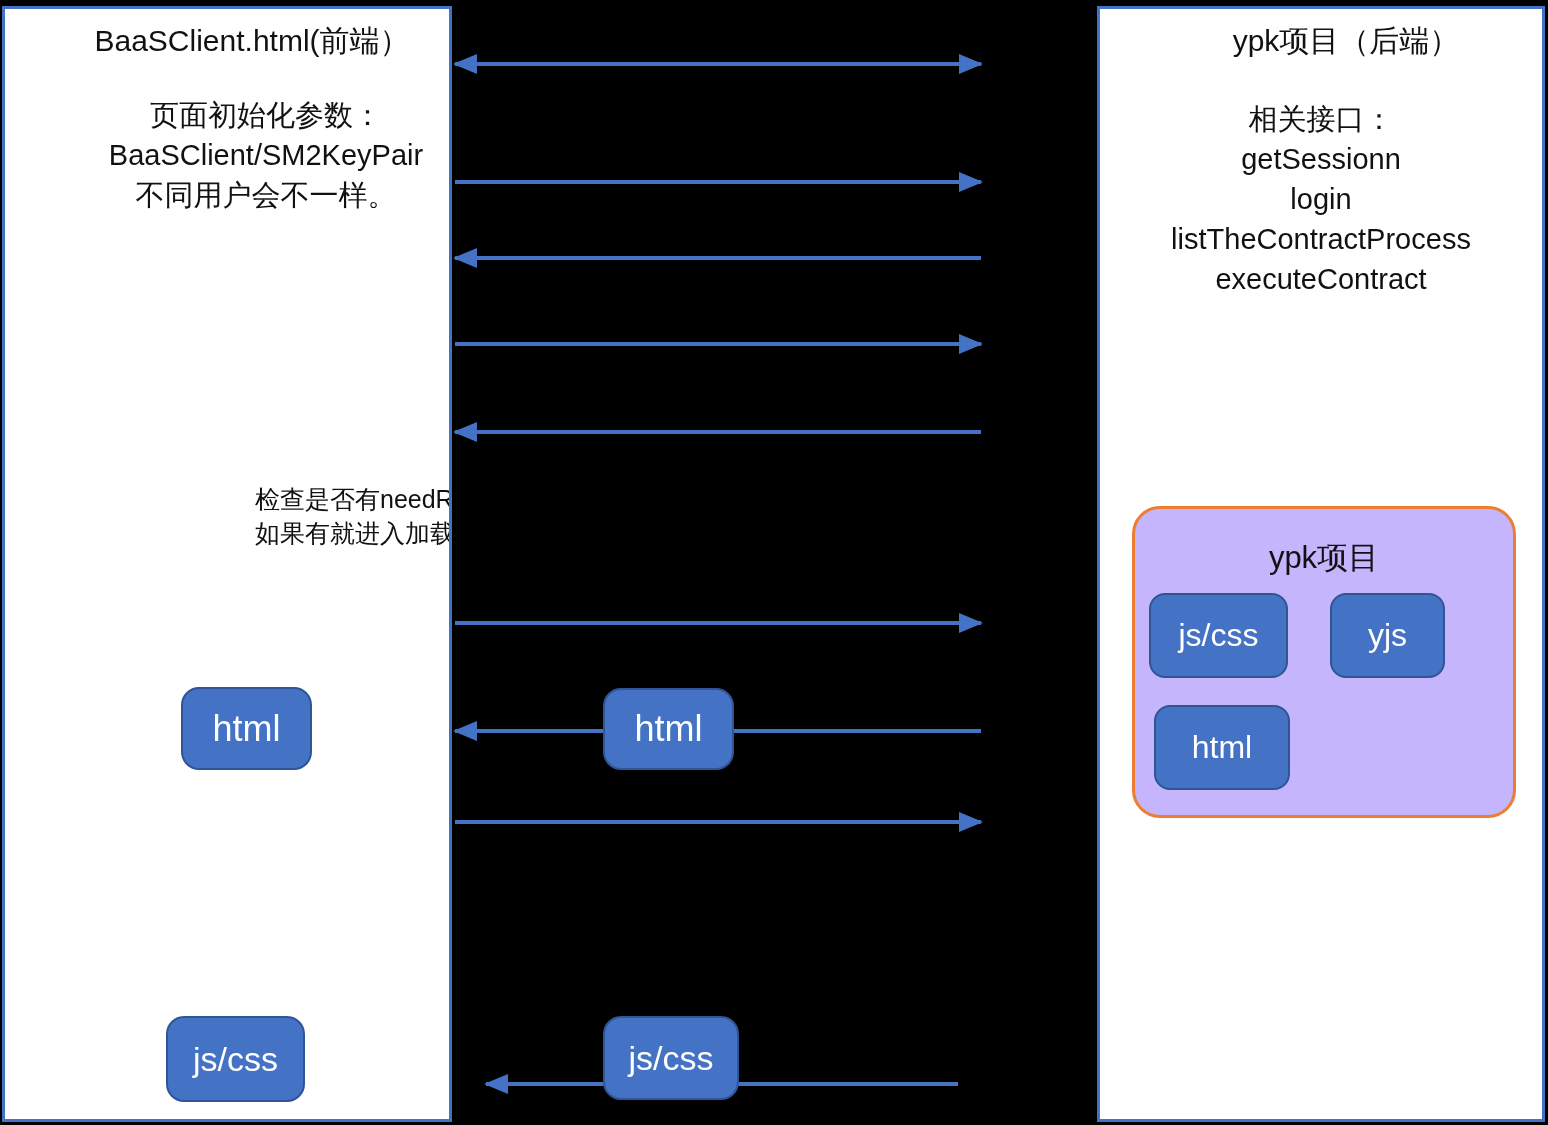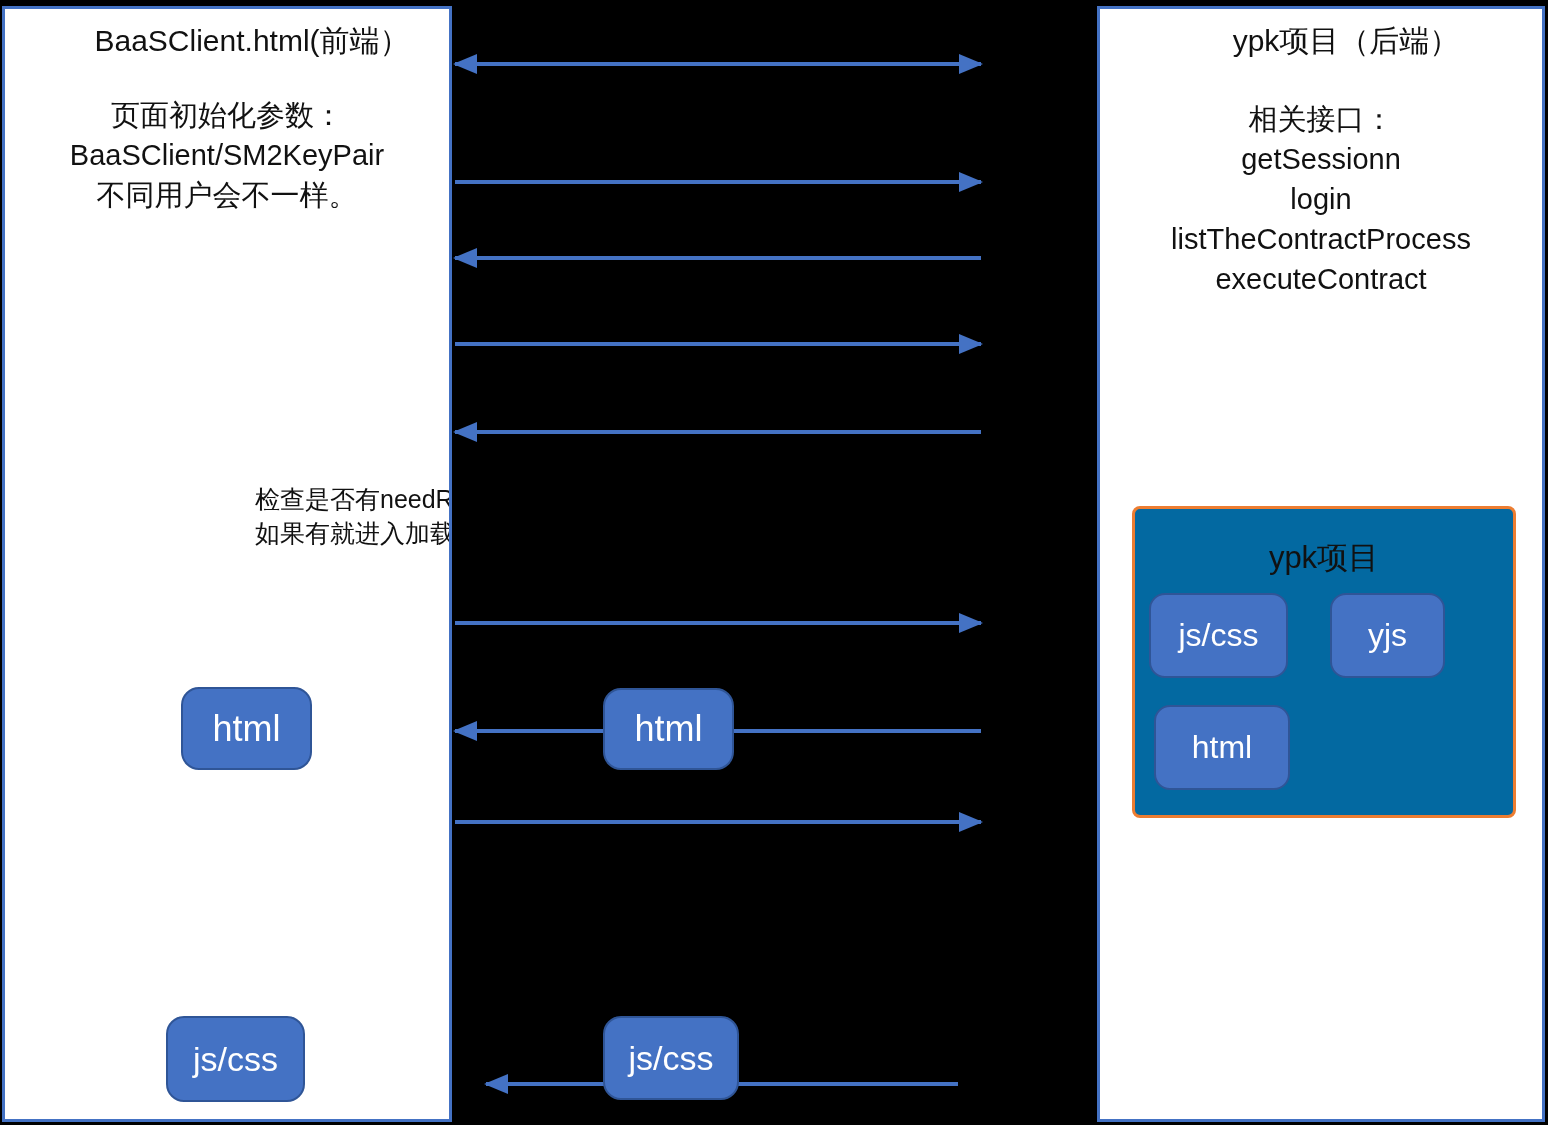--- a/index.html
+++ b/index.html
@@ -24,21 +24,21 @@
   #panel-left{left:2px;top:6px;width:444px;height:1110px;}
   #panel-right{left:1097px;top:6px;width:442px;height:1110px;}
   .panel-title{
     position:absolute;top:12px;left:0;width:100%;
     text-align:center;font-size:30px;color:#111;padding-left:25px;
   }
   .panel-para{
     position:absolute;left:0;width:100%;
     text-align:center;font-size:29px;line-height:40px;color:#111;
   }
-  #panel-left .panel-para{top:86px;}
+  #panel-left .panel-para{top:86px;padding-left:39px;}
   #panel-right .panel-para{top:90px;}
   .annotation{
     position:absolute;left:250px;top:473px;
     font-size:25px;line-height:34px;color:#111;
     white-space:nowrap;
   }
   .box{
     position:absolute;
     background:var(--blue);
     border:2px solid var(--blue-dark);
@@ -58,22 +58,22 @@
     border-right:24px solid var(--blue);
   }
   .a-right::after{
     content:"";position:absolute;right:-2px;top:-8px;width:0;height:0;
     border-top:10px solid transparent;border-bottom:10px solid transparent;
     border-left:24px solid var(--blue);
   }
   #ypk-box{
     position:absolute;left:32px;top:497px;width:378px;height:306px;
     border:3px solid var(--orange);
-    border-radius:8px;
-    background:#0369a1;
+    border-radius:28px;
+    background:#c4b5fd;
   }
   #ypk-title{
     position:absolute;top:28px;left:0;width:100%;
     text-align:center;font-size:31px;color:#111;
   }
   #ypk-box .box{border-radius:16px;font-size:32px;}
 </style>
 </head>
 <body>
 

